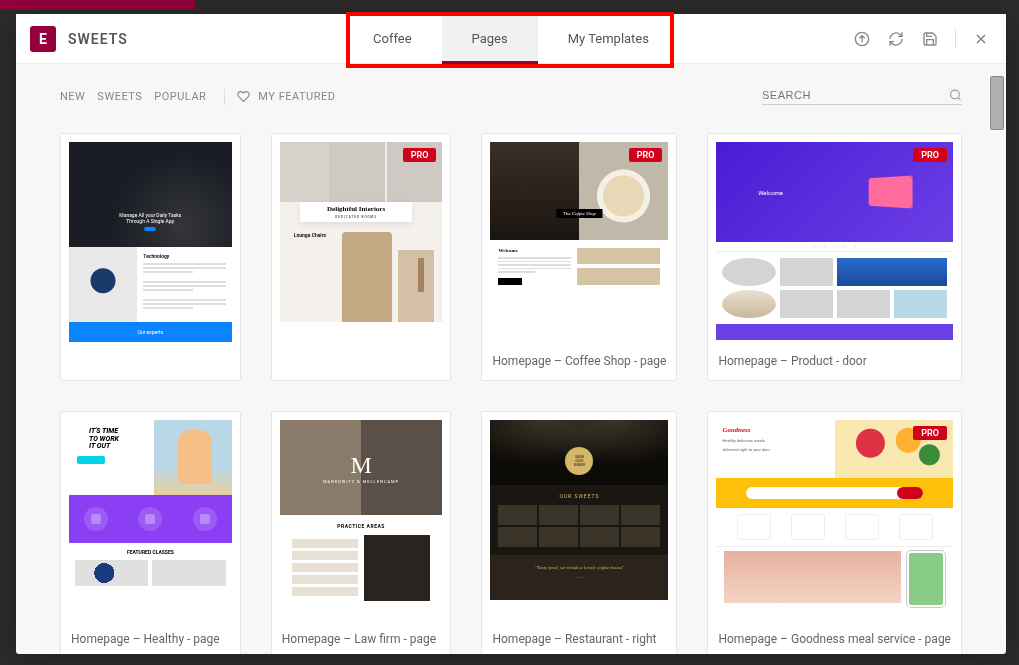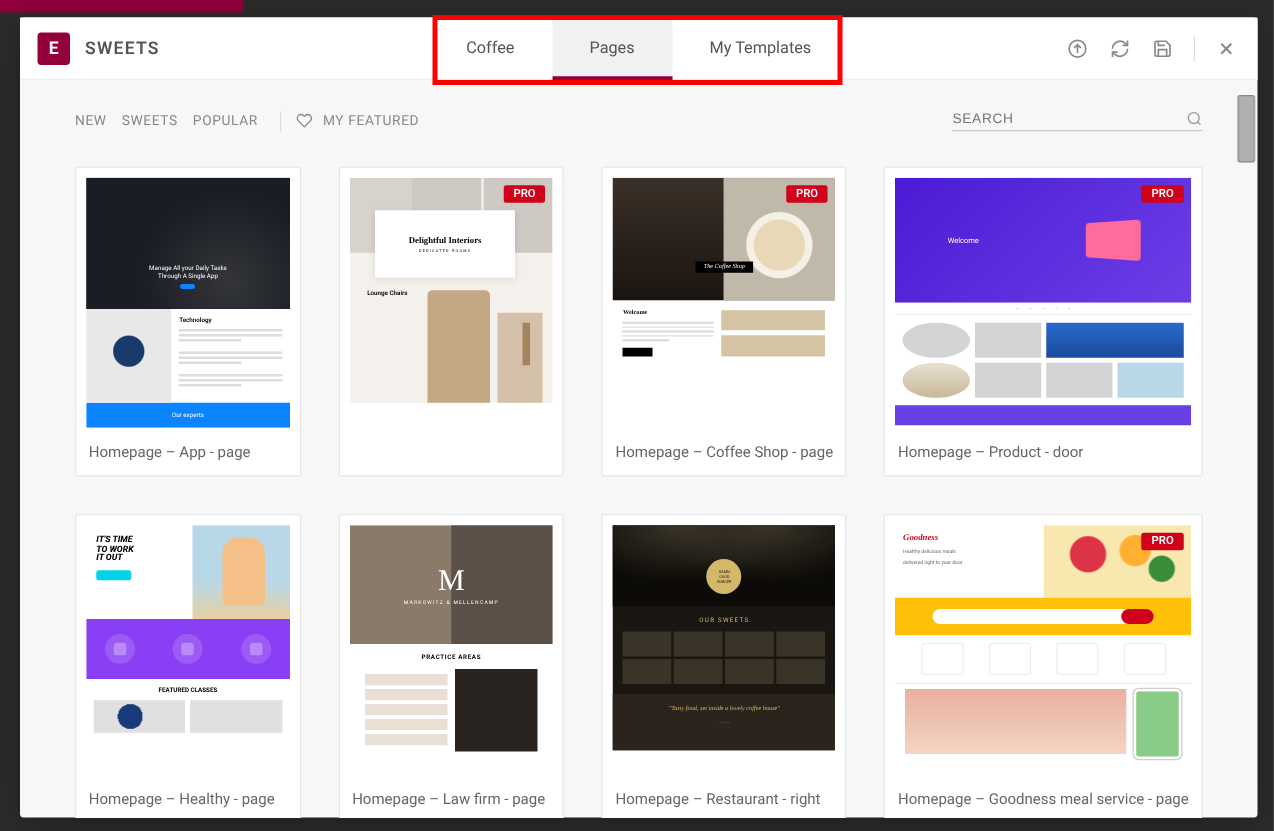--- a/index.html
+++ b/index.html
@@ -54,21 +54,21 @@
     .t1-text-title { font-size: 5px; font-weight: 600; }
     .t1-text-lines { margin-top: 4px; display: flex; flex-direction: column; gap: 2px; }
     .t1-text-lines div { height: 2px; background: #ddd; }
     .t1-foot { height: 20px; background: #0a84ff; color: #fff; font-size: 5px; display: flex; align-items: center; justify-content: center; }
     
     .t2 { display: flex; flex-direction: column; background: #f4f0ec; }
     .t2-top { height: 60px; position: relative; background: #eee; display: flex; }
     .t2-top-l { width: 30%; background: #d8d2cc; }
     .t2-top-r { flex: 1; display: flex; gap: 2px; }
     .t2-top-r div { flex: 1; background: #cfc9c3; }
-    .t2-plate { position: absolute; bottom: -20px; left: 20px; right: 30px; height: 54px; background: #fff; display: flex; flex-direction: column; align-items: center; justify-content: center; box-shadow: 0 2px 6px rgba(0,0,0,0.1); }
+    .t2-plate { position: absolute; bottom: -20px; left: 20px; right: 30px; height: 20px; background: #fff; display: flex; flex-direction: column; align-items: center; justify-content: center; box-shadow: 0 2px 6px rgba(0,0,0,0.1); }
     .t2-plate-t { font-size: 7px; font-weight: 600; font-family: serif; }
     .t2-plate-s { font-size: 3px; letter-spacing: 1px; margin-top: 2px; }
     .t2-mid { margin-top: 30px; flex:1; display: flex; padding: 0 8px 0 14px; gap: 6px; }
     .t2-mid-l { width: 42px; }
     .t2-mid-l-t { font-size: 5px; font-weight: 600; }
     .t2-chair1 { width: 50px; height: 90px; background: #c4a884; border-radius: 4px 4px 0 0; position: relative; align-self: flex-end; }
     .t2-chair2 { flex: 1; height: 72px; background: #d4c0a8; align-self: flex-end; position: relative; }
     .t2-chair2::before { content:''; position:absolute; inset: 8px 20px 30px 20px; border: 3px solid #a4845c; border-bottom: 8px solid #a4845c; }
     
     .t3 { display: flex; flex-direction: column; }
@@ -257,21 +257,20 @@
               <div class="t1-text-lines" style="margin-top:8px;">
                   <div></div>
                   <div></div>
                   <div style="width:60%"></div>
                 </div>
             </div>
           </div>
           <div class="t1-foot">Our experts</div>
         </div>
       </div>
-      <div class="caption">Homepage – App - page</div>
     </div>
 
     <div class="card">
       <div class="thumb">
         <div class="badge">PRO</div>
         <div class="t2">
           <div class="t2-top">
             <div class="t2-top-l"></div>
             <div class="t2-top-r">
                 <div></div>
@@ -352,21 +351,21 @@
         </div>
       </div>
       <div class="caption">Homepage – Product - door</div>
     </div>
 
     <div class="card">
       <div class="thumb">
         <div class="t5">
           <div class="t5-top">
             <div class="t5-text">
-              <div class="t5-text-t" style="white-space:pre-line;">IT'S TIME
+              <div class="t5-text-t" style="white-space:pre-line;margin-left:12px;">IT'S TIME
 TO WORK
 IT OUT</div>
               <div class="t5-text-btn"></div>
             </div>
             <div class="t5-img">
                 <div class="t5-person"></div>
               </div>
           </div>
           <div class="t5-mid">
             <div class="t5-circle">

